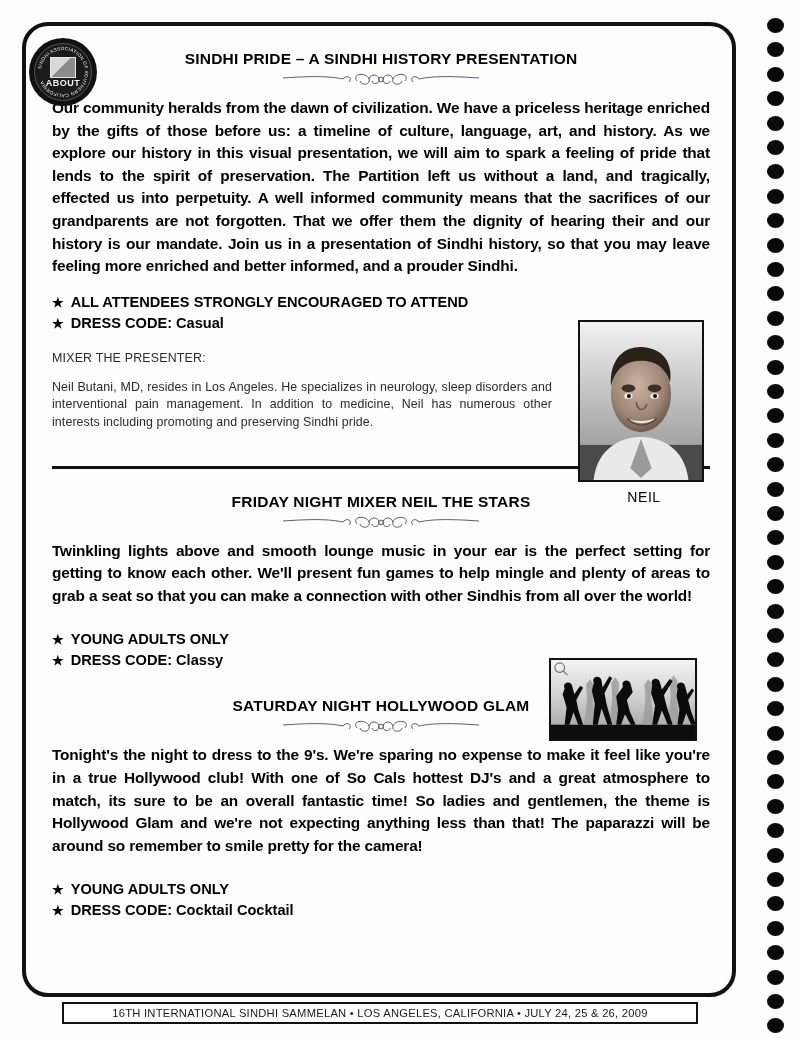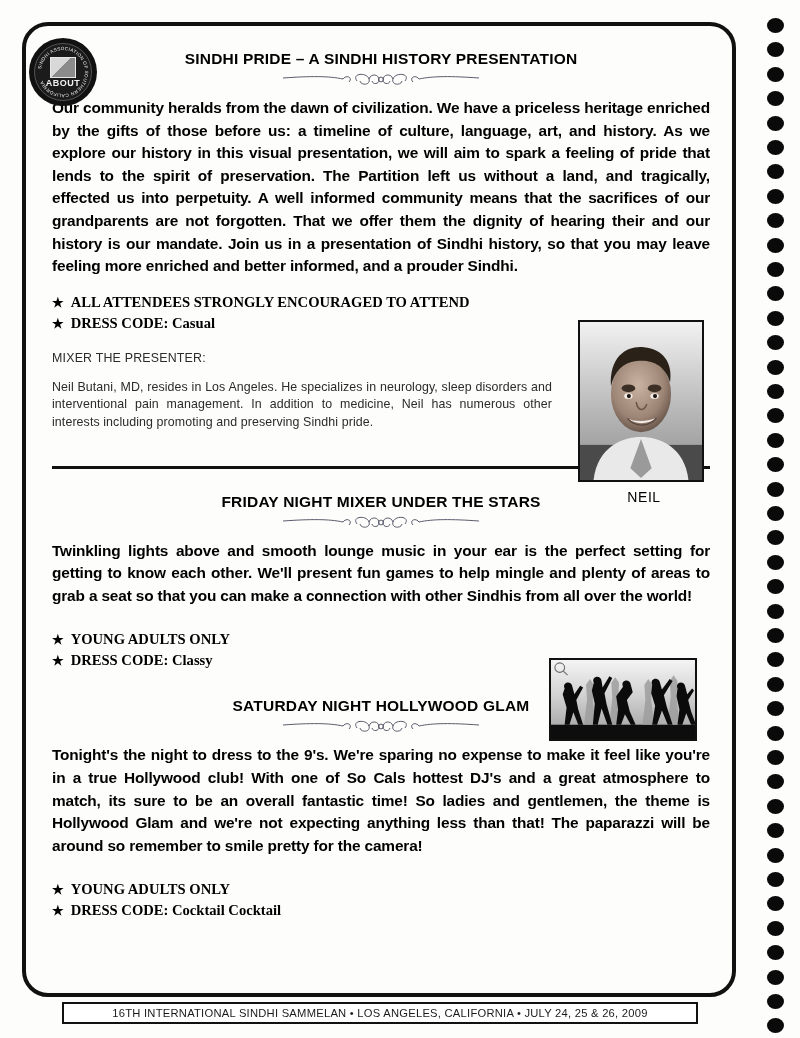--- a/index.html
+++ b/index.html
@@ -133,21 +133,20 @@
     line-height: 22.6px;
     text-align: justify;
     margin: 11px 0 0 0;
     letter-spacing: -0.15px;
   }
 
   ul.bullets {
     list-style: none;
     margin: 14px 0 0 0;
     padding: 0;
-    font-family: Liberation Serif, serif;
   }
   ul.bullets li {
     font-size: 14.6px;
     font-weight: bold;
     line-height: 21px;
     white-space: nowrap;
   }
   ul.bullets li .star { margin-right: 7px; font-size: 13px; }
 
   .about-label {
@@ -323,21 +322,21 @@
       <li><span class="star">★</span><span>DRESS CODE: Casual</span></li>
     </ul>
 
     <div style="width:500px;">
       <p class="about-label">MIXER THE PRESENTER:</p>
       <p class="bio-text">Neil Butani, MD, resides in Los Angeles. He specializes in neurology, sleep disorders and interventional pain management.  In addition to medicine, Neil has numerous other interests including promoting and preserving Sindhi pride.</p>
     </div>
 
     <hr class="divider" style="margin-top:34px;">
 
-    <h2 class="section-title" style="margin-top:24px;">FRIDAY NIGHT MIXER UNDER THE STARS</h2>
+    <h2 class="section-title" style="margin-top:24px;">FRIDAY NIGHT MIXER NEIL THE STARS</h2>
     <svg class="flourish" width="200" height="16" viewBox="0 0 200 16">
       <g fill="none" stroke="#4a4a5e" stroke-width="0.9">
         <path d="M2 8 C 30 6, 48 6, 62 9"></path>
         <path d="M198 8 C 170 6, 152 6, 138 9"></path>
         <path d="M62 9 c 4 -5, 10 -1, 6 3"></path>
         <path d="M138 9 c -4 -5, -10 -1, -6 3"></path>
         <path d="M76 11 c -6 -8, 10 -9, 12 -2 c 2 6, -8 7, -9 2"></path>
         <path d="M124 11 c 6 -8, -10 -9, -12 -2 c -2 6, 8 7, 9 2"></path>
         <path d="M88 9 c 2 -6, 10 -5, 10 1 c 0 4, -6 5, -7 1"></path>
         <path d="M112 9 c -2 -6, -10 -5, -10 1 c 0 4, 6 5, 7 1"></path>

